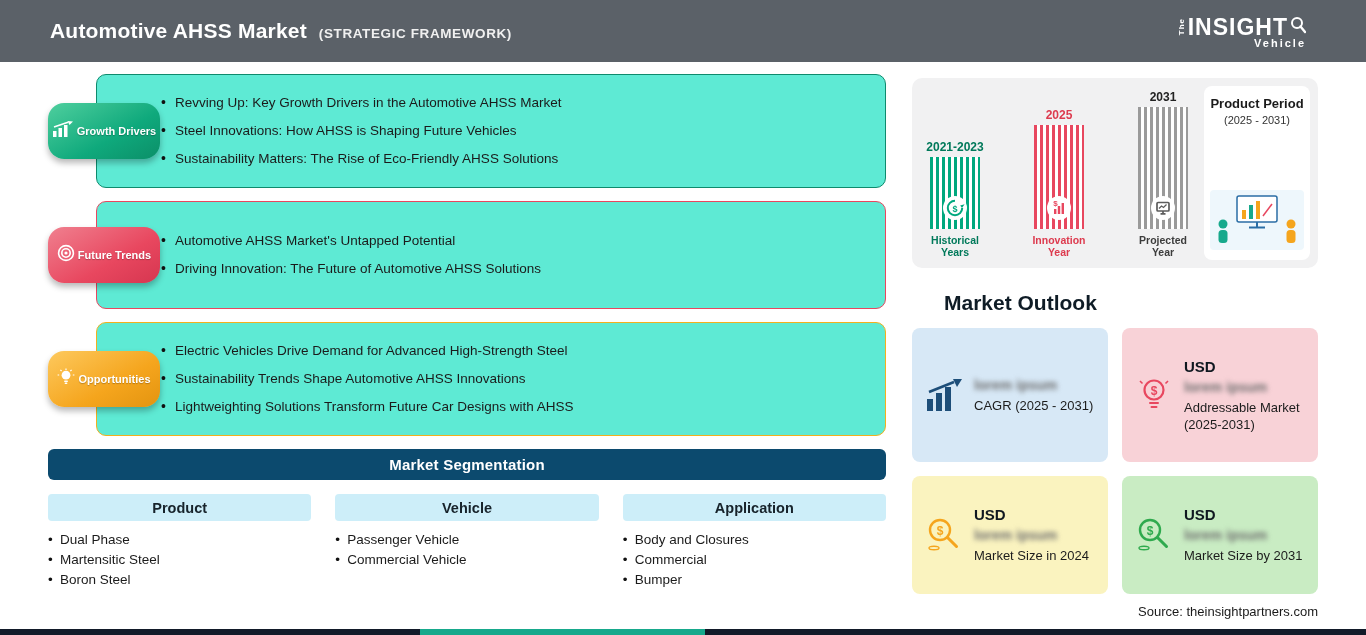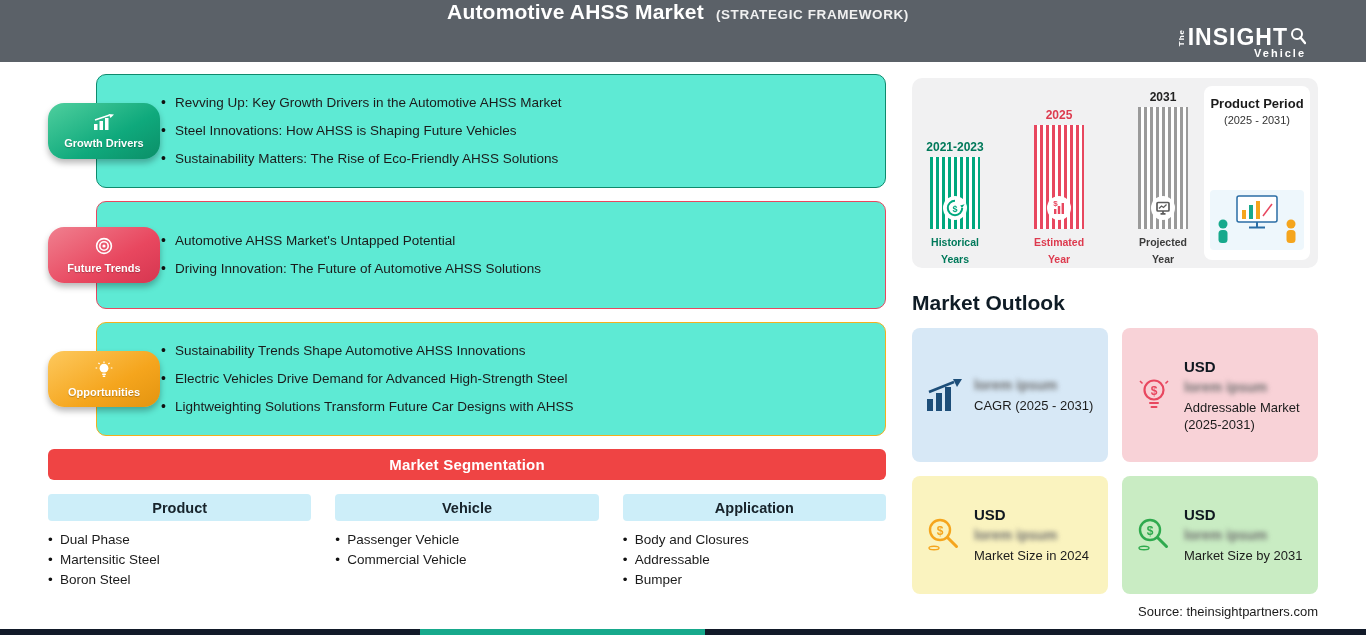--- a/index.html
+++ b/index.html
@@ -1,21 +1,21 @@
 <!DOCTYPE html>
 <html><head>
 <meta charset="utf-8">
 <style>
   * { margin:0; padding:0; box-sizing:border-box; }
   body { font-family:"Liberation Sans", sans-serif; background:#e8e8e8; }
   .page { position:relative; width:1366px; height:635px; background:#ffffff; overflow:hidden; }
 
   
   .top-bar { position:absolute; top:0; left:0; width:100%; height:62px; background:#5b6168;
-             display:flex; align-items:center; padding:0 60px 0 50px;flex-direction:column; }
+             display:flex; align-items:center; padding:0 60px 0 50px; }
   .title-wrap { display:flex; align-items:baseline; gap:12px; }
   .main-title { color:#fff; font-size:21px; font-weight:700; letter-spacing:.2px; }
   .sub-title  { color:#f0f0f0; font-size:13.5px; font-weight:600; letter-spacing:.6px; }
   .logo { margin-left:auto; display:flex; flex-direction:column; align-items:flex-end; color:#fff; }
   .logo-row { display:flex; align-items:center; gap:2px; }
   .logo-the { writing-mode:vertical-rl; transform:rotate(180deg); font-size:8px; font-weight:600; letter-spacing:1px; }
   .logo-insight { font-size:23px; font-weight:800; letter-spacing:1px; }
   .logo-partners { font-size:11px; font-weight:700; letter-spacing:2px; margin-top:-4px; }
 
   
@@ -24,29 +24,29 @@
   .frame-box { margin-left:48px; min-height:108px; border-radius:10px; background:#5eead4;
                padding:14px 18px 14px 64px; display:flex; flex-direction:column; justify-content:center; }
   .frame-box ul { list-style:none; }
   .frame-box li { font-size:13.5px; color:#1b1b1b; padding:5px 0 5px 14px; position:relative; line-height:18px; }
   .frame-box li::before { content:"•"; position:absolute; left:0; top:4px; font-size:14px; color:#111; }
   .box-green  { border:1.6px solid #0e8a6d; }
   .box-red    { border:1.6px solid #e8475f; }
   .box-orange { border:1.6px solid #f2b01e; }
 
   .badge { position:absolute; left:0; top:50%; transform:translateY(-50%); width:112px; height:56px;
-           border-radius:16px; display:flex; flex-direction:column; align-items:center; justify-content:center;
+           border-radius:16px; display:flex; flex-direction:row; align-items:center; justify-content:center;
            gap:3px; box-shadow:0 4px 6px rgba(0,0,0,.28); }
   .badge-green  { background:linear-gradient(150deg,#4fcf9e,#0fa97c 60%,#0b8f68); }
   .badge-red    { background:linear-gradient(150deg,#f0808f,#e8475f 60%,#d63650); }
   .badge-orange { background:linear-gradient(150deg,#fdc95e,#f5a51d 60%,#e39410); }
   .badge-label { color:#fff; font-size:11px; font-weight:700; text-shadow:0 1px 1px rgba(0,0,0,.25); }
 
   
-  .seg-bar { height:31px; background:#ef4444; border-radius:6px;
+  .seg-bar { height:31px; background:#0c4a6e; border-radius:6px;
              display:flex; align-items:center; justify-content:center;
              color:#fff; font-size:15px; font-weight:700; letter-spacing:.2px; }
   .seg-cols { display:flex; gap:24px; margin-top:14px; }
   .seg-col { flex:1; }
   .seg-head { height:27px; background:#cdeef9; border-radius:4px; display:flex; align-items:center;
               justify-content:center; font-size:14.5px; font-weight:700; color:#17232b; }
   .seg-col ul { list-style:none; margin-top:9px; }
   .seg-col li { font-size:13.5px; color:#1b1b1b; line-height:20px; padding-left:12px; position:relative; }
   .seg-col li::before { content:"•"; position:absolute; left:0; top:0; color:#111; }
 
@@ -56,32 +56,32 @@
   .chart-panel { height:190px; background:#f1f1f2; border-radius:10px; padding:8px 8px 8px 10px;
                  display:flex; align-items:stretch; }
   .bars { flex:1; display:flex; align-items:flex-end; justify-content:space-between; padding:2px 2px 0 2px; }
   .bar-col { width:62px; display:flex; flex-direction:column; align-items:center; justify-content:flex-start; }
   .year-label { font-size:12px; font-weight:700; margin-bottom:3px; white-space:nowrap; }
   .bar { width:50px; display:flex; align-items:flex-end; justify-content:center; padding-bottom:4px; }
   .bar-hist { height:72px;  background:repeating-linear-gradient(90deg,#00a87e 0 3px,#ffffff 3px 6px); }
   .bar-base { height:92px;  background:repeating-linear-gradient(90deg,#f5a51d 0 3px,#ffffff 3px 6px); }
   .bar-est  { height:104px; background:repeating-linear-gradient(90deg,#e8475f 0 3px,#ffffff 3px 6px); }
   .bar-proj { height:122px; background:repeating-linear-gradient(90deg,#9a9a9a 0 3px,#ffffff 3px 6px); }
-  .bar-label { font-size:10.5px; font-weight:700; text-align:center; line-height:17px; margin-top:5px;
+  .bar-label { font-size:10.5px; font-weight:700; text-align:center; line-height:12px; margin-top:5px;
                height:26px; width:62px; }
   .c-green { color:#00795a; } .c-orange { color:#e08f00; } .c-red { color:#dd3a4e; }
   .c-dark { color:#3c3c3c; } .c-near-black { color:#222; }
 
   .forecast-box { width:106px; background:#fff; border-radius:8px; margin-left:8px; padding:10px 5px 6px;
                   display:flex; flex-direction:column; align-items:center; text-align:center; }
   .forecast-title { font-size:13px; font-weight:700; color:#1b1b1b; line-height:16px; }
   .forecast-range { font-size:11px; color:#333; margin-top:2px; }
   .forecast-illus { margin-top:auto; }
 
-  .outlook-title { margin-top:22px; font-size:21px; font-weight:700; color:#0f1c26; line-height:26px; }
+  .outlook-title { margin-top:22px; font-size:21px; font-weight:700; color:#0f1c26; line-height:26px;margin-left:32px; }
 
   .cards { display:grid; grid-template-columns:196px 196px; gap:14px; margin-top:12px; }
   .card { border-radius:8px; padding:12px 12px 12px 12px; display:flex; align-items:center; gap:10px; }
   .card-tall { height:134px; } .card-short { height:118px; }
   .card-blue { background:#d7e8f6; } .card-pink { background:#f8d2d7; }
   .card-yellow { background:#faf3bf; } .card-green { background:#c9ecc3; }
   .card-icon { flex:0 0 40px; display:flex; align-items:center; justify-content:center; }
   .card-text { display:flex; flex-direction:column; gap:4px; }
   .usd { font-size:15px; font-weight:700; color:#101820; }
   .blurred { font-size:14px; font-weight:700; color:#6f6f6f; filter:blur(2.6px); white-space:nowrap; }
@@ -157,22 +157,22 @@
             <circle cx="9" cy="9" r="1.6" fill="#fff"></circle>
           </svg>
         </span>
         <span class="badge-label">Future Trends</span>
       </div>
     </div>
 
     <div class="frame-row">
       <div class="frame-box box-orange">
         <ul>
+          <li>Electric Vehicles Drive Demand for Advanced High-Strength Steel</li>
           <li>Sustainability Trends Shape Automotive AHSS Innovations</li>
-          <li>Electric Vehicles Drive Demand for Advanced High-Strength Steel</li>
           <li>Lightweighting Solutions Transform Future Car Designs with AHSS</li>
         </ul>
       </div>
       <div class="badge badge-orange">
         <span>
           <svg width="18" height="18" viewBox="0 0 18 18">
             <path d="M9 0.4 V2 M2.2 7 H0.6 M17.4 7 H15.8 M3.4 1.8 l1.2 1.2 M14.6 1.8 l-1.2 1.2" stroke="#fff" stroke-width="1.2"></path>
             <circle cx="9" cy="7.2" r="4.4" fill="#fff"></circle>
             <rect x="7" y="12.4" width="4" height="1.6" rx="0.8" fill="#fff"></rect>
             <rect x="7.6" y="14.6" width="2.8" height="1.4" rx="0.7" fill="#fff"></rect>
@@ -196,21 +196,21 @@
         <div class="seg-head">Vehicle</div>
         <ul>
           <li>Passenger Vehicle</li>
           <li>Commercial Vehicle</li>
         </ul>
       </div>
       <div class="seg-col">
         <div class="seg-head">Application</div>
         <ul>
           <li>Body and Closures</li>
-          <li>Addressable</li>
+          <li>Commercial</li>
           <li>Bumper</li>
         </ul>
       </div>
     </div>
   </div>
 
   <div class="right">
 
     <div class="chart-panel">
       <div class="bars">
@@ -237,21 +237,21 @@
             <span>
               <svg width="26" height="26" viewBox="0 0 26 26">
                 <circle cx="13" cy="13" r="12" fill="#fff"></circle>
                 <rect x="8" y="14" width="2.4" height="5" fill="#e8475f"></rect>
                 <rect x="11.8" y="11" width="2.4" height="8" fill="#e8475f"></rect>
                 <rect x="15.6" y="8" width="2.4" height="11" fill="#e8475f"></rect>
                 <text x="9.4" y="10.5" font-size="8" font-weight="bold" fill="#e8475f" text-anchor="middle">$</text>
               </svg>
             </span>
           </div>
-          <span class="bar-label c-red">Estimated Year</span>
+          <span class="bar-label c-red">Innovation Year</span>
         </div>
 
         <div class="bar-col">
           <span class="year-label c-near-black">2031</span>
           <div class="bar bar-proj">
             <span>
               <svg width="26" height="26" viewBox="0 0 26 26">
                 <circle cx="13" cy="13" r="12" fill="#fff"></circle>
                 <rect x="7" y="7.5" width="12" height="8.5" rx="1" fill="none" stroke="#5c5c5c" stroke-width="1.7"></rect>
                 <path d="M9 13.5 l2.5-2.5 2 1.5 3-3" stroke="#5c5c5c" stroke-width="1.3" fill="none"></path>

